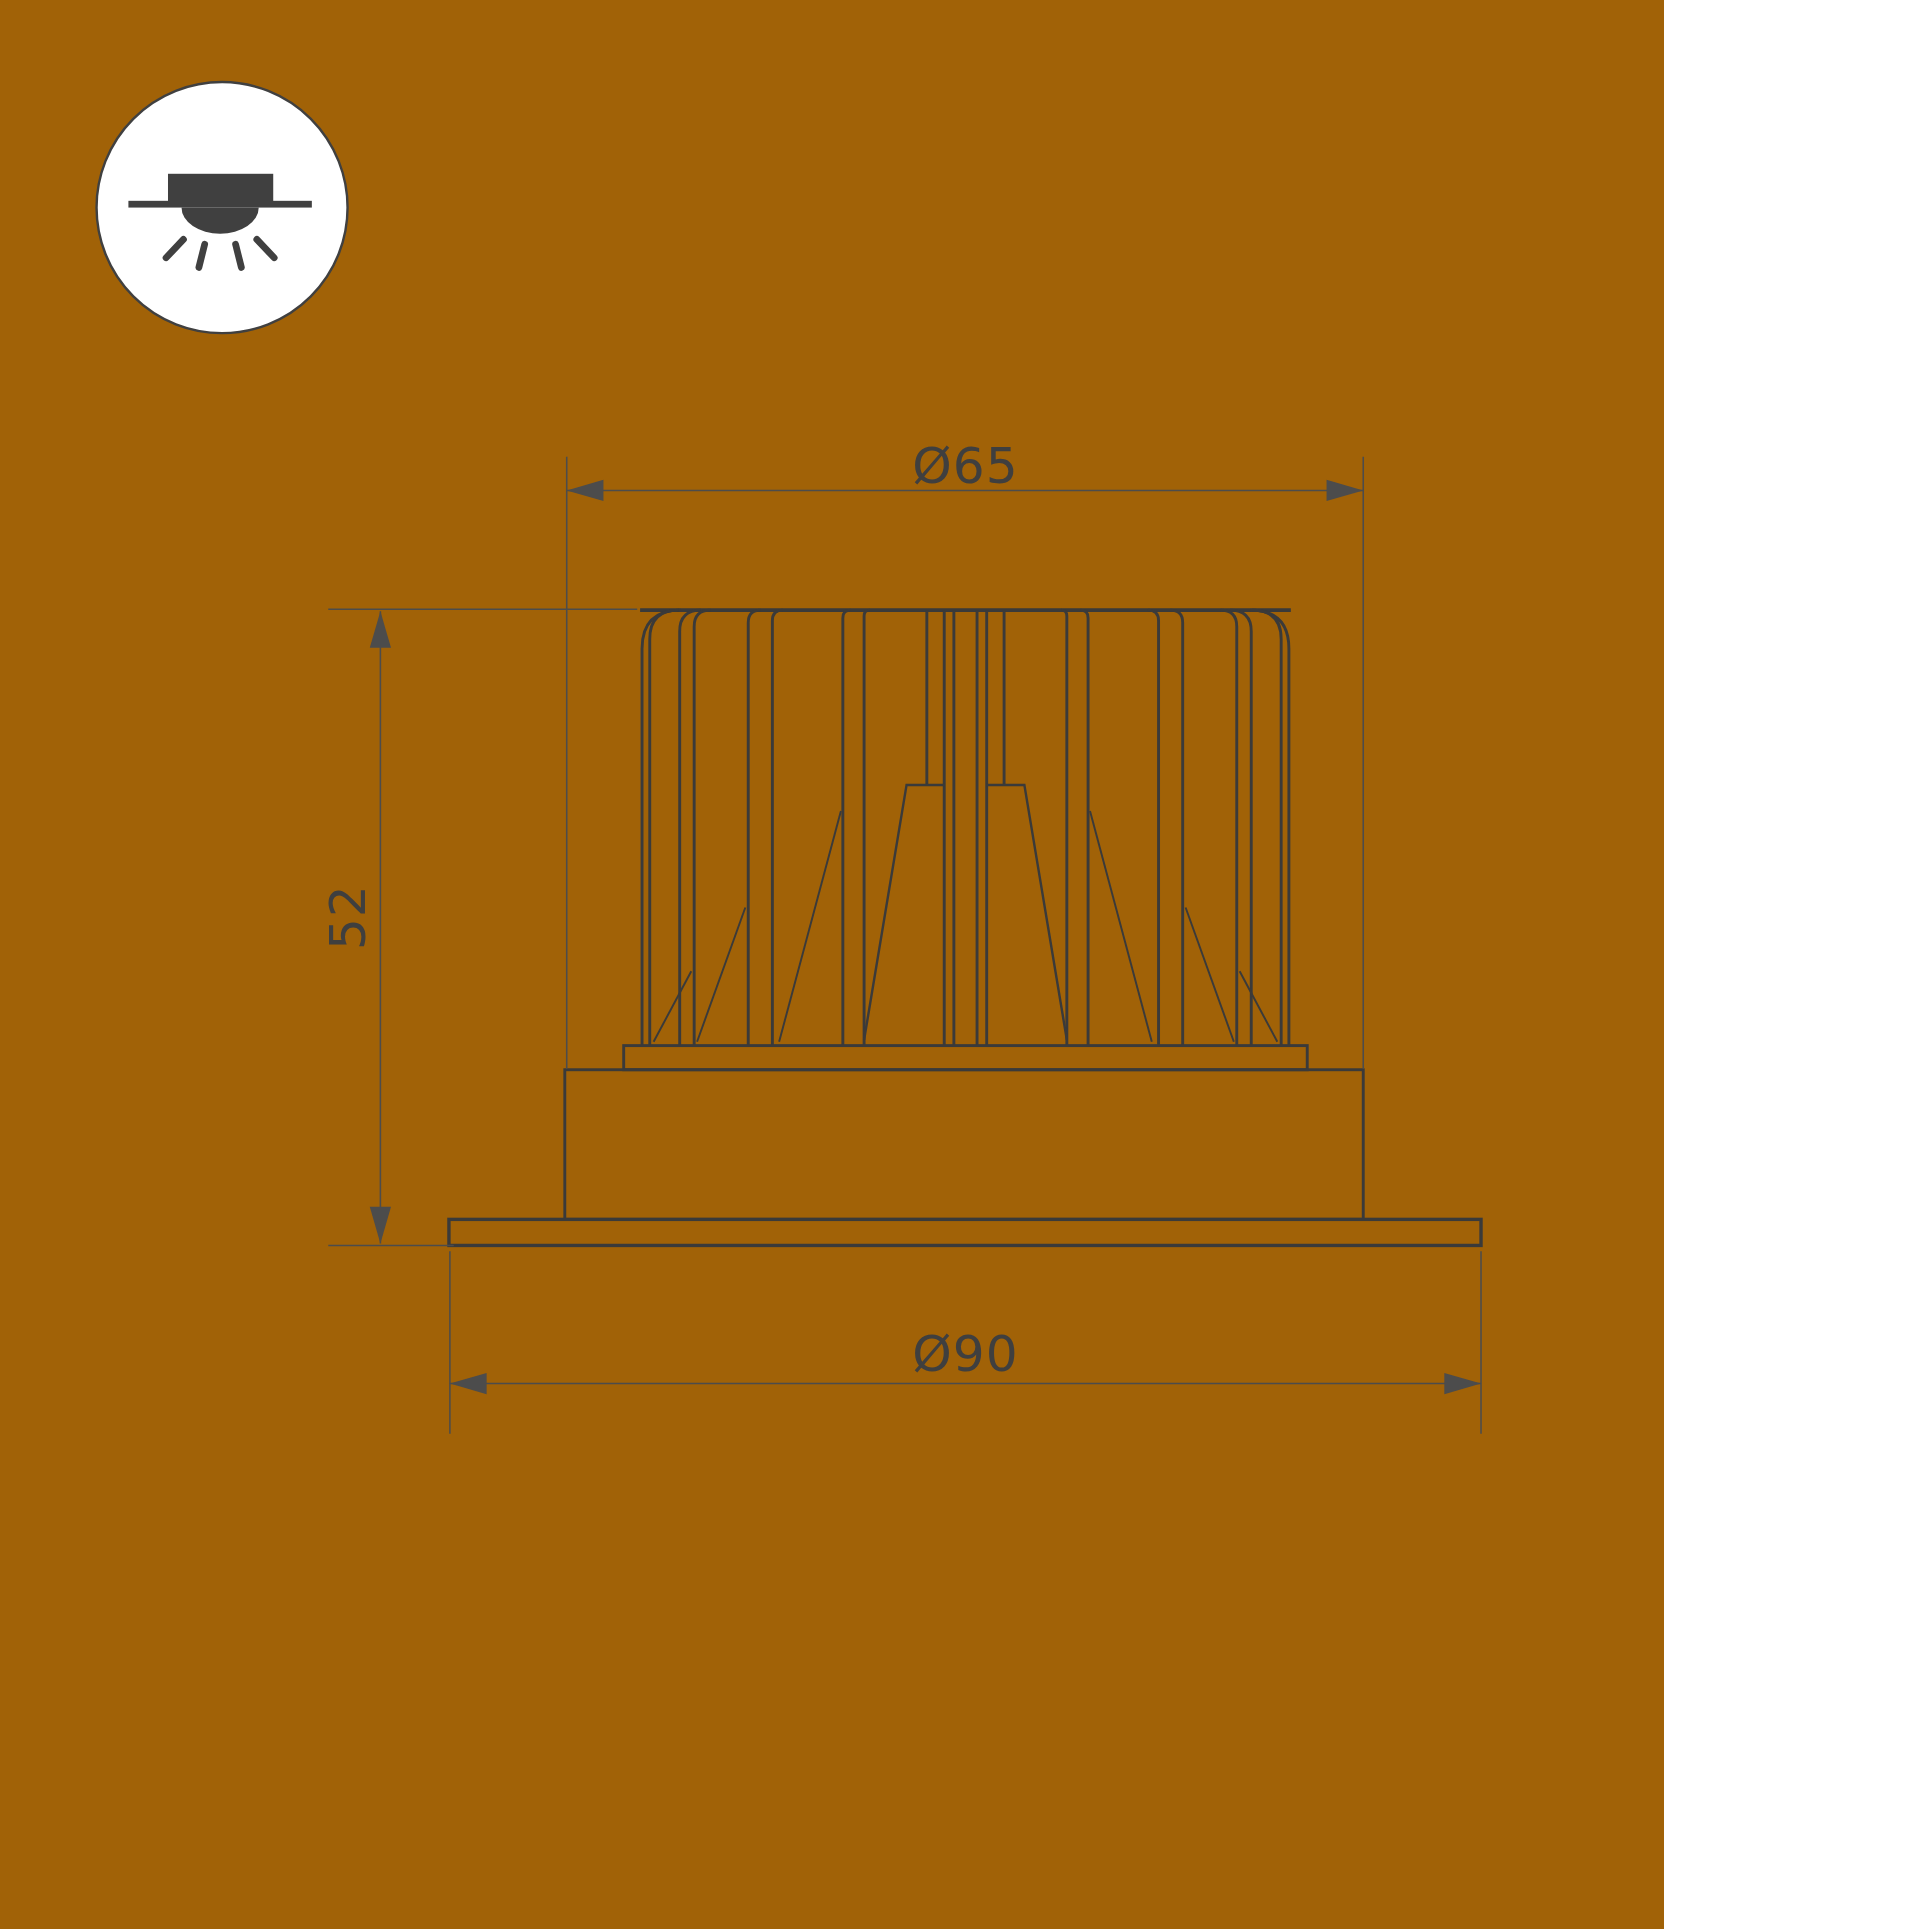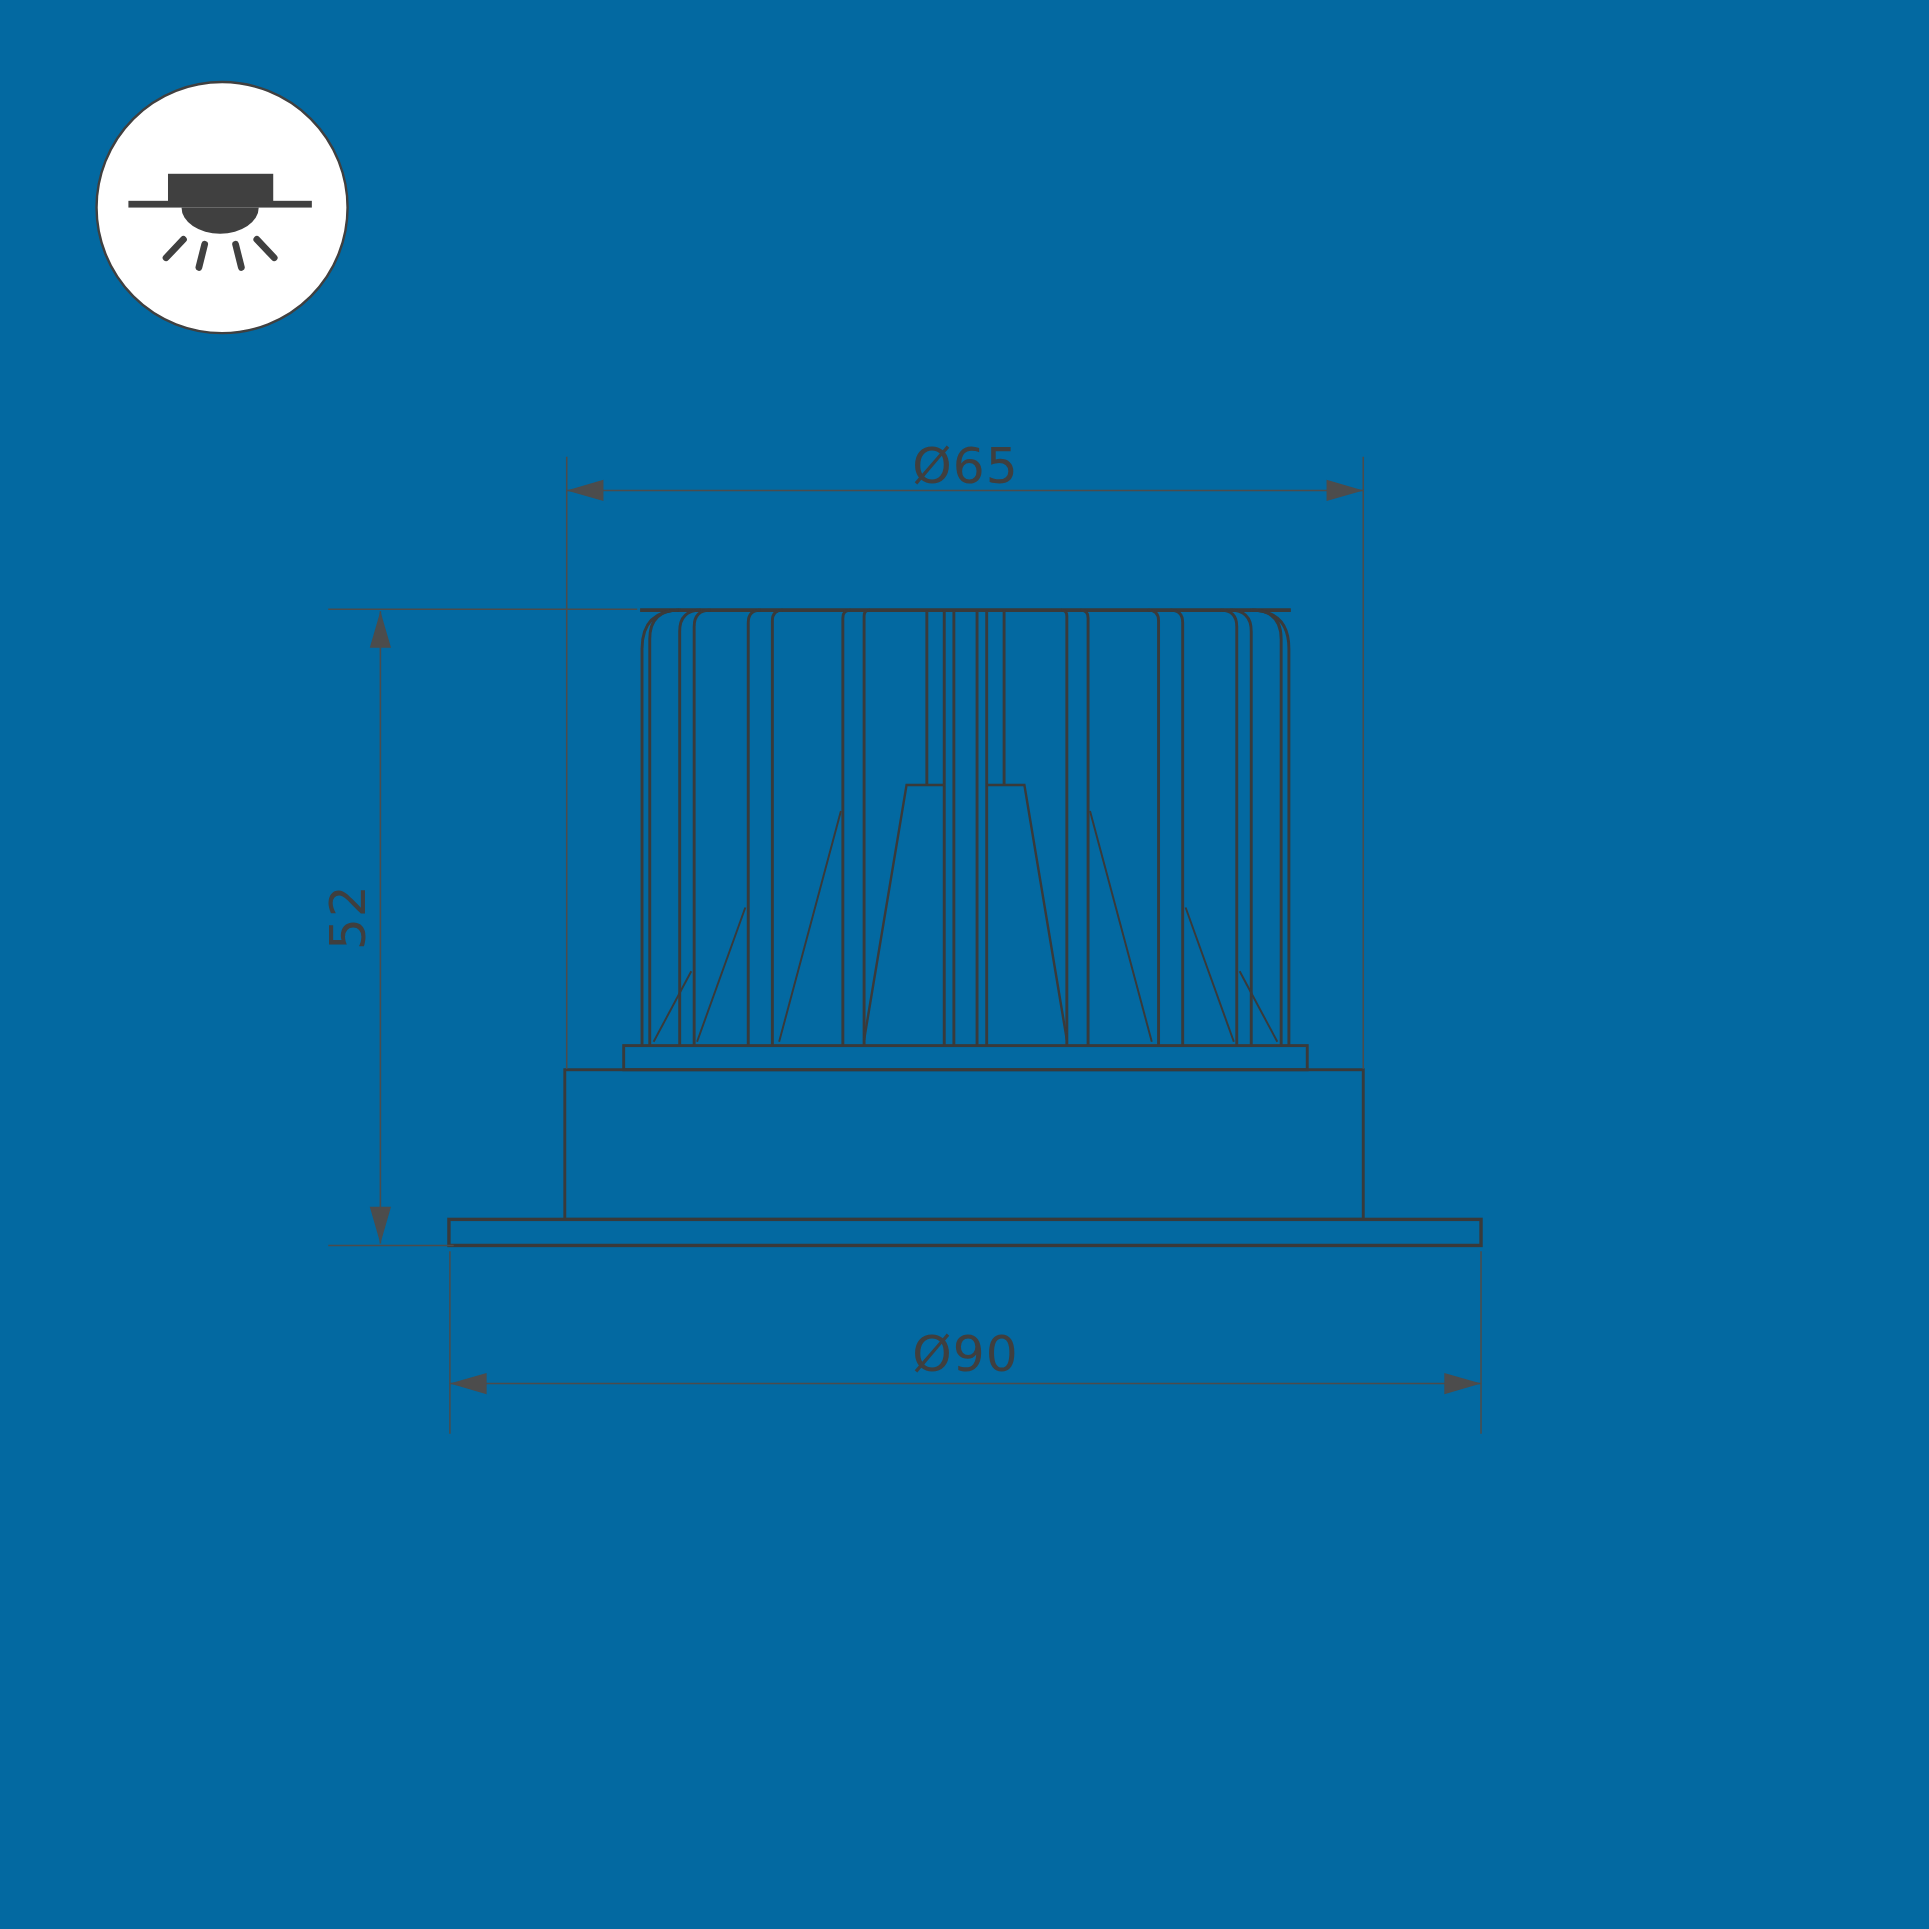--- a/index.html
+++ b/index.html
@@ -2,23 +2,23 @@
 <html><head>
 <meta charset="utf-8">
 <style>
   html, body {
     margin: 0;
     padding: 0;
     background: #ffffff;
   }
   .page {
     position: relative;
-    width: 1929px;
+    width: 1664px;
     height: 1929px;
-    background: #0369a1;
+    background: #a16207;
     overflow: hidden;
     text-align: right;
   }
   svg {
     display: block;
   }
   .dim-text {
     font-family: "DejaVu Sans", "Liberation Sans", sans-serif;
     font-size: 52px;
     fill: #3f3f3f;

